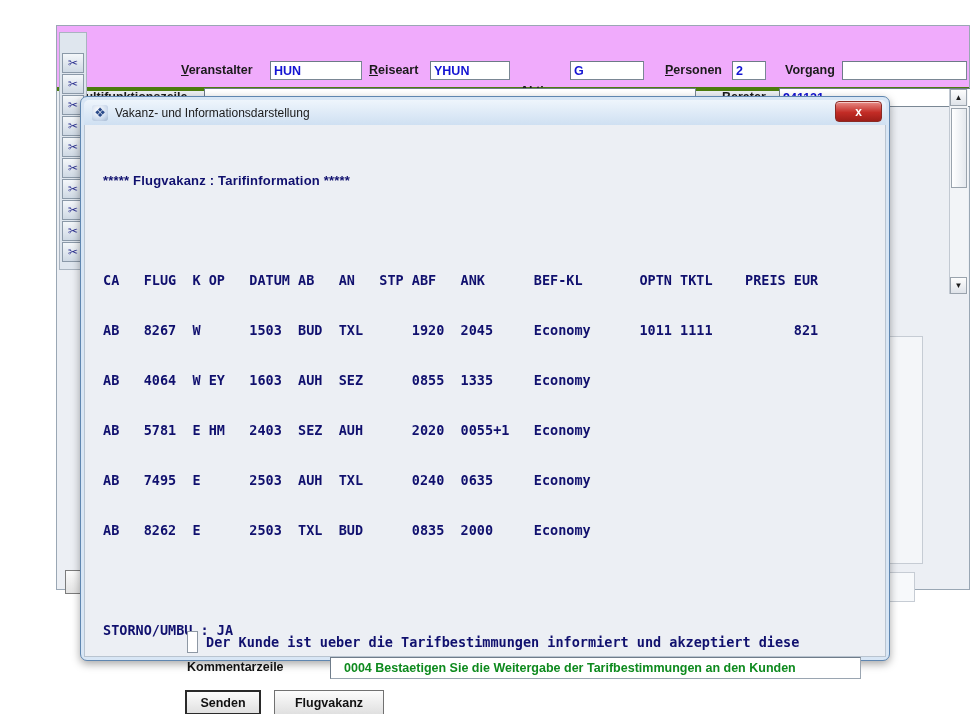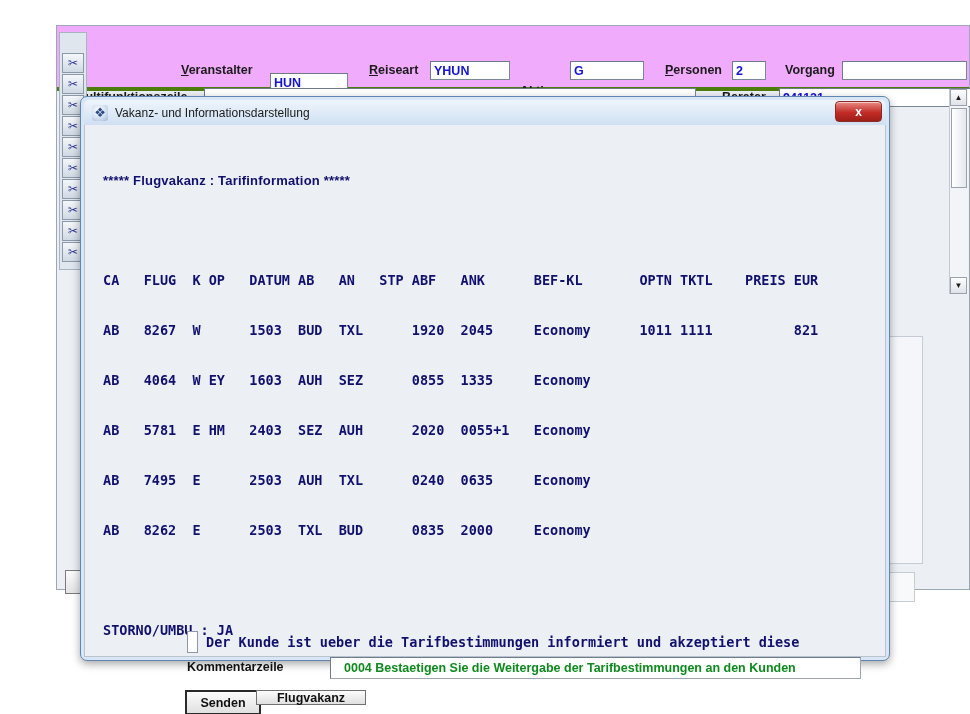--- a/index.html
+++ b/index.html
@@ -220,34 +220,34 @@
     border: 1px solid #717171;
     box-sizing: border-box;
     font-size: 12.5px; font-weight: bold; color: #111;
     font-family: "Liberation Sans", sans-serif;
     display:flex; align-items:center; justify-content:center;
     cursor: default;
   }
   .btn.default { border: 2px solid #2a2a2a; }
 
   .btn-senden-left { position:absolute; left: 100px; top: 565px; width: 76px; height: 25px; }
-  .btn-flugvakanz  { position:absolute; left: 171px; top: 565px; width: 110px; height: 15px; }
+  .btn-flugvakanz  { position:absolute; left: 189px; top: 565px; width: 110px; height: 25px; }
 </style>
 </head>
 <body>
 
 <div id="root">
 
   <div class="bg-window">
 
     <div class="bg-form-area">
 
       <div class="fld-row" style="left:124px; top:35px;">
         <span class="fld-label" style="position:absolute; left:0; top:2px;"><u>V</u>eranstalter</span>
-        <div class="fld-input" style="position:absolute; left:89px; top:12px; width:78px;">HUN</div>
+        <div class="fld-input" style="position:absolute; left:89px; top:0; width:92px;">HUN</div>
       </div>
 
       <div class="fld-row" style="left:312px; top:35px;">
         <span class="fld-label" style="position:absolute; left:0; top:2px;"><u>R</u>eiseart</span>
         <div class="fld-input" style="position:absolute; left:61px; top:0; width:80px;">YHUN</div>
       </div>
 
       <div class="fld-row" style="left:463px; top:35px;">
         <span class="fld-label" style="position:absolute; left:0; top:2px;margin-top:21px;"><u>A</u>ktion</span>
         <div class="fld-input" style="position:absolute; left:50px; top:0; width:74px;">G</div>

